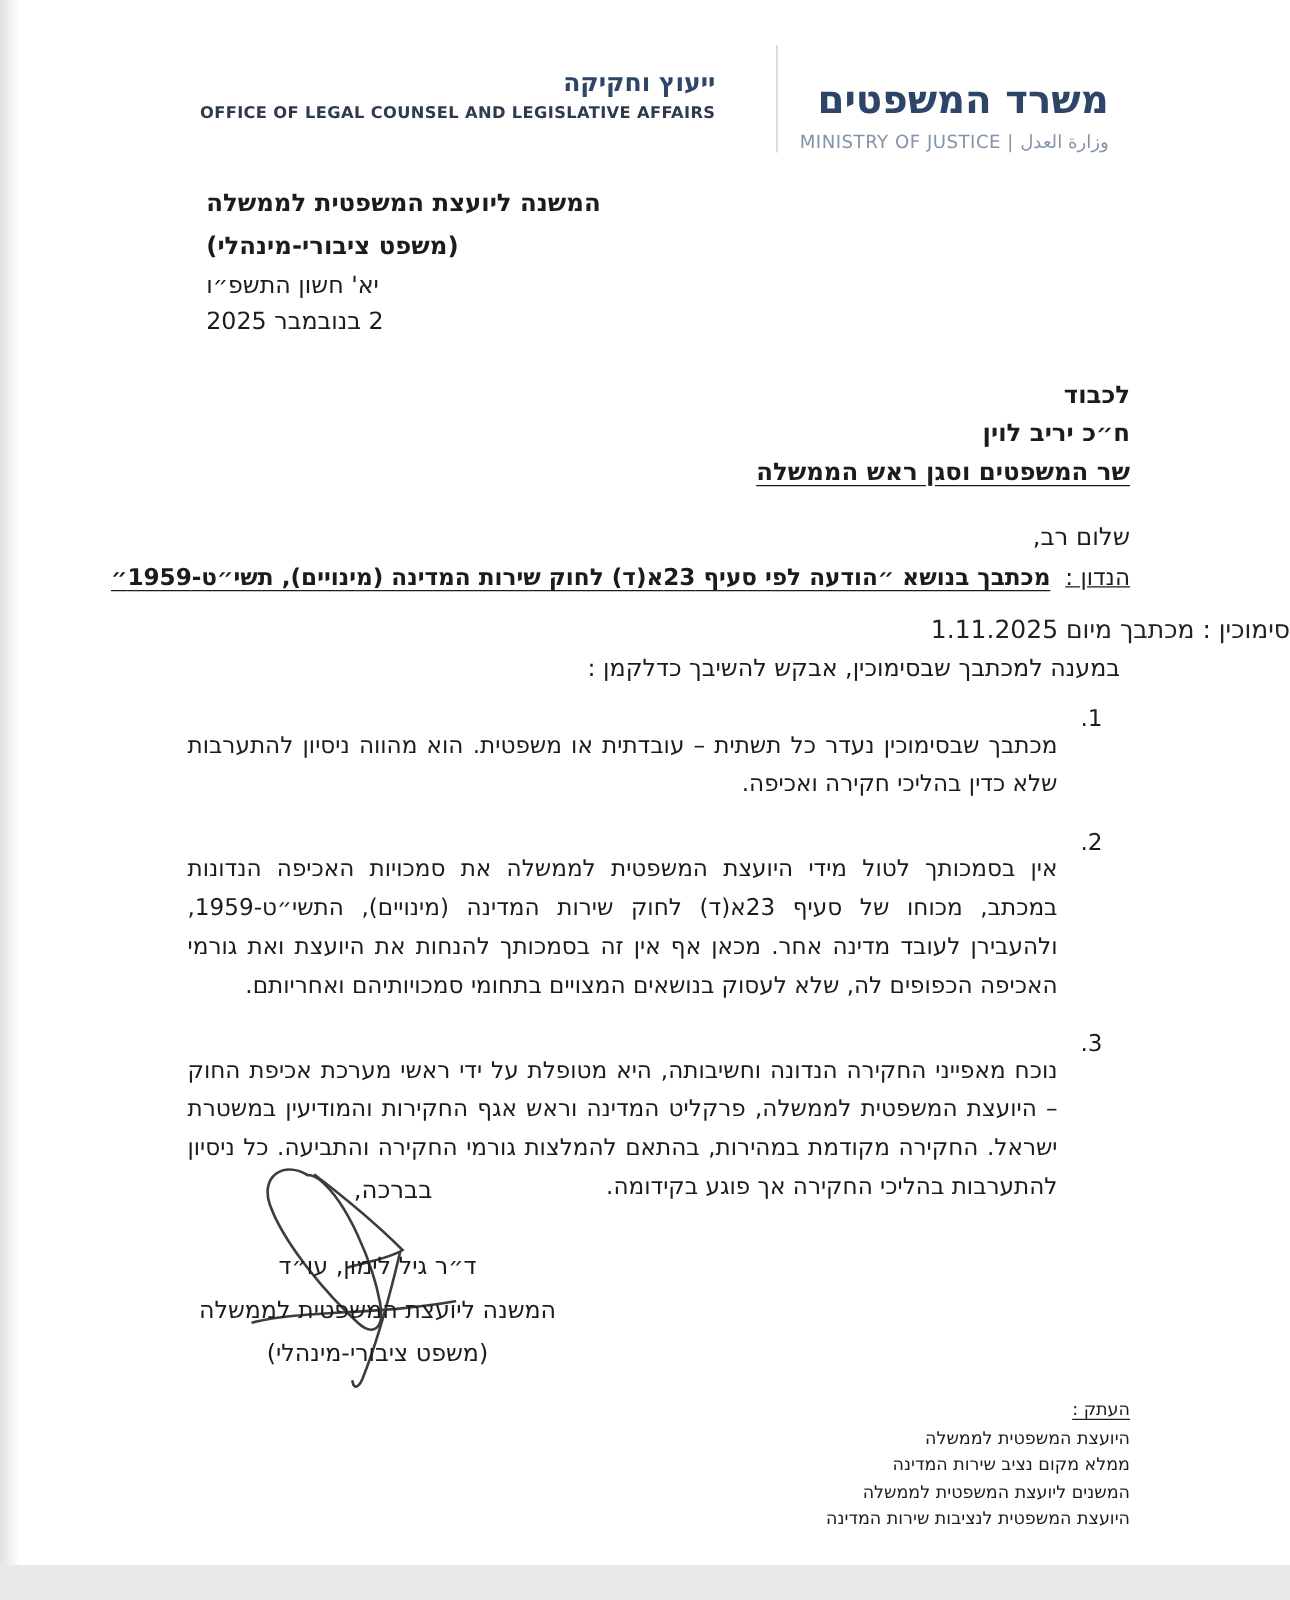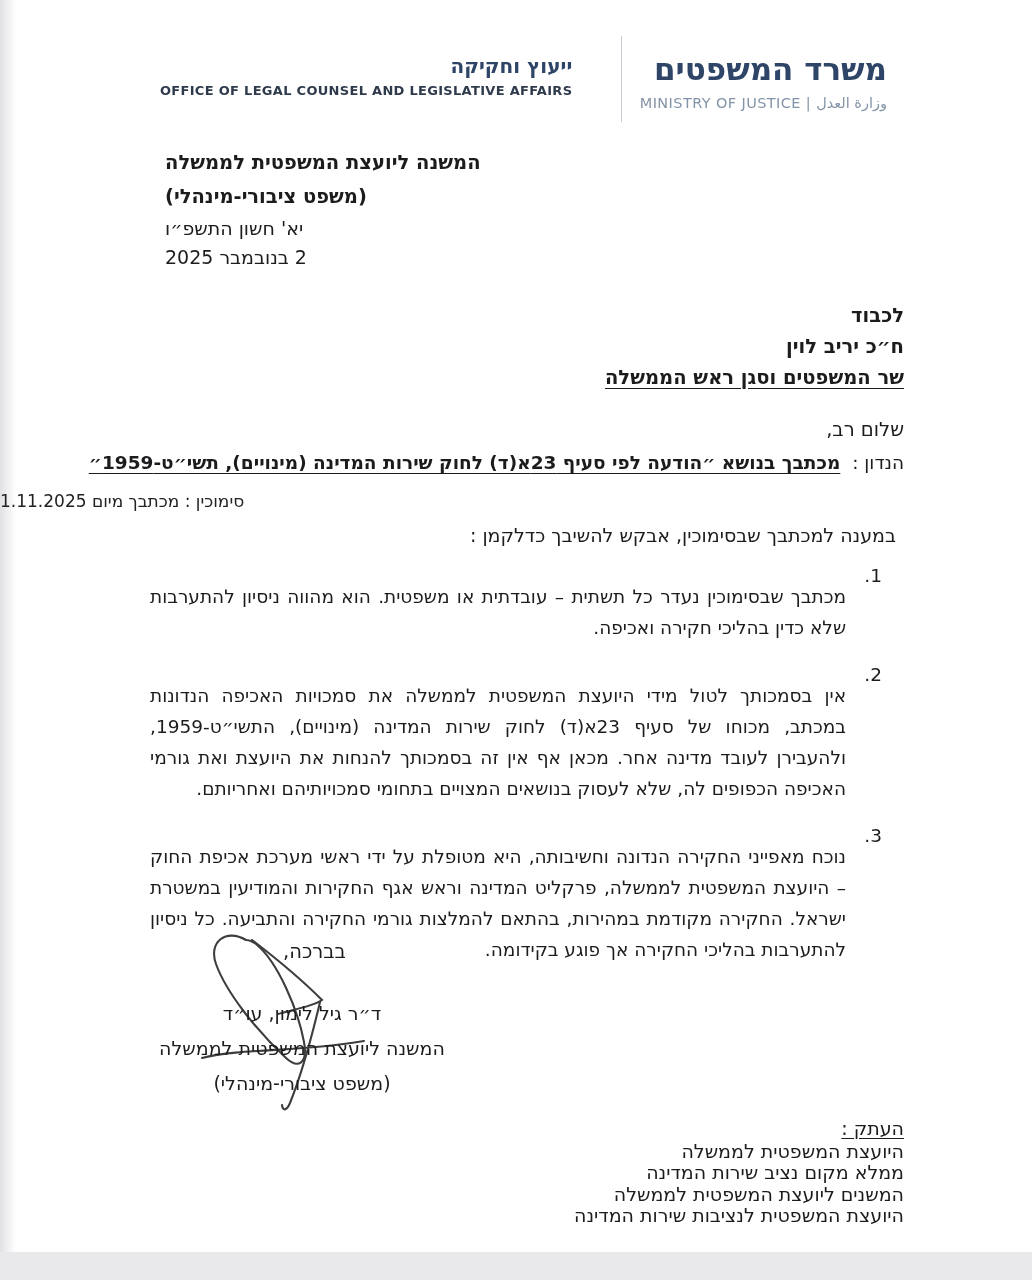--- a/index.html
+++ b/index.html
@@ -19,54 +19,54 @@
 
   
   .letterhead{
     position:absolute;top:34px;left:160px;right:145px;
     display:flex;align-items:flex-start;justify-content:space-between;
   }
   .dept-block{margin-top:20px;text-align:right;direction:rtl;}
   .dept-he{font-size:20px;font-weight:bold;color:#2e4568;line-height:24px;}
   .dept-en{direction:ltr;font-size:13px;font-weight:bold;letter-spacing:.3px;color:#2f3b4c;line-height:20px;margin-top:3px;}
   .dept-ar{font-size:16px;color:#2e4568;line-height:22px;margin-left:38px;}
-  .head-right{display:flex;align-items:center;gap:18px;margin-left:13px;}
+  .head-right{display:flex;align-items:flex-end;gap:18px;margin-left:13px;}
   .v-divider{width:1px;height:86px;background:#c6ccd6;margin-top:2px;}
   .ministry-block{text-align:right;margin-top:6px;}
   .ministry-he{direction:rtl;font-size:31px;font-weight:bold;color:#2e4568;line-height:36px;}
   .ministry-en{direction:ltr;font-size:14.5px;color:#8494a8;letter-spacing:.4px;margin-top:8px;white-space:nowrap;}
   .emblem{flex:0 0 auto;}
   .sender{position:absolute;top:146px;left:165px;direction:rtl;text-align:left;}
   .sender .t{font-size:19.5px;font-weight:bold;line-height:34px;}
   .sender .d{font-size:19px;line-height:29px;}
 
   .recipient{position:absolute;top:300px;right:128px;direction:rtl;text-align:right;
              font-size:19.5px;font-weight:bold;line-height:31px;}
   .u{text-decoration:underline;text-underline-offset:4px;margin-left:44px;}
 
   .salutation{position:absolute;top:418px;right:128px;direction:rtl;font-size:19.5px;}
 
   .subject{position:absolute;top:452px;right:128px;direction:rtl;font-size:18.5px;white-space:nowrap;}
-  .subject-label{font-weight:normal;}
+  .subject-label{font-weight:normal;text-decoration:underline;}
   .subject-text{font-weight:bold;text-decoration:underline;text-underline-offset:4px;margin-right:6px;}
-  .reference{position:absolute;top:491px;left:0;right:0;text-align:left;direction:rtl;font-size:17px;color:#222;}
+  .reference{position:absolute;top:491px;left:0;right:0;text-align:right;direction:rtl;font-size:20px;color:#222;}
 
   .intro{position:absolute;top:524px;right:136px;direction:rtl;font-size:19px;white-space:nowrap;}
 
   .list{position:absolute;top:560px;right:150px;left:150px;direction:rtl;}
   .item{display:flex;margin-bottom:16px;}
   .num{flex:0 0 36px;font-size:18.5px;line-height:31px;}
   .txt{flex:1;font-size:18.5px;line-height:31px;text-align:justify;margin-top:21px;}
 
   .valediction{position:absolute;top:940px;left:283px;direction:rtl;font-size:19.5px;}
   .signer{position:absolute;top:996px;left:156px;width:292px;text-align:center;direction:rtl;
           font-size:19px;line-height:35px;}
   .signature-svg{position:absolute;left:186px;top:918px;pointer-events:none;}
 
-  .cc{position:absolute;top:1118px;right:128px;direction:rtl;text-align:right;font-size:19px;line-height:21.5px;}
+  .cc{position:absolute;top:1118px;right:128px;direction:rtl;text-align:right;font-size:14px;line-height:21.5px;}
   .cc-label{text-decoration:underline;text-underline-offset:3px;margin-bottom:1px;}
 </style>
 </head>
 <body>
 
 <div class="page">
 
   <header class="letterhead">
     <div class="dept-block">
       <div class="dept-he">ייעוץ וחקיקה</div>

